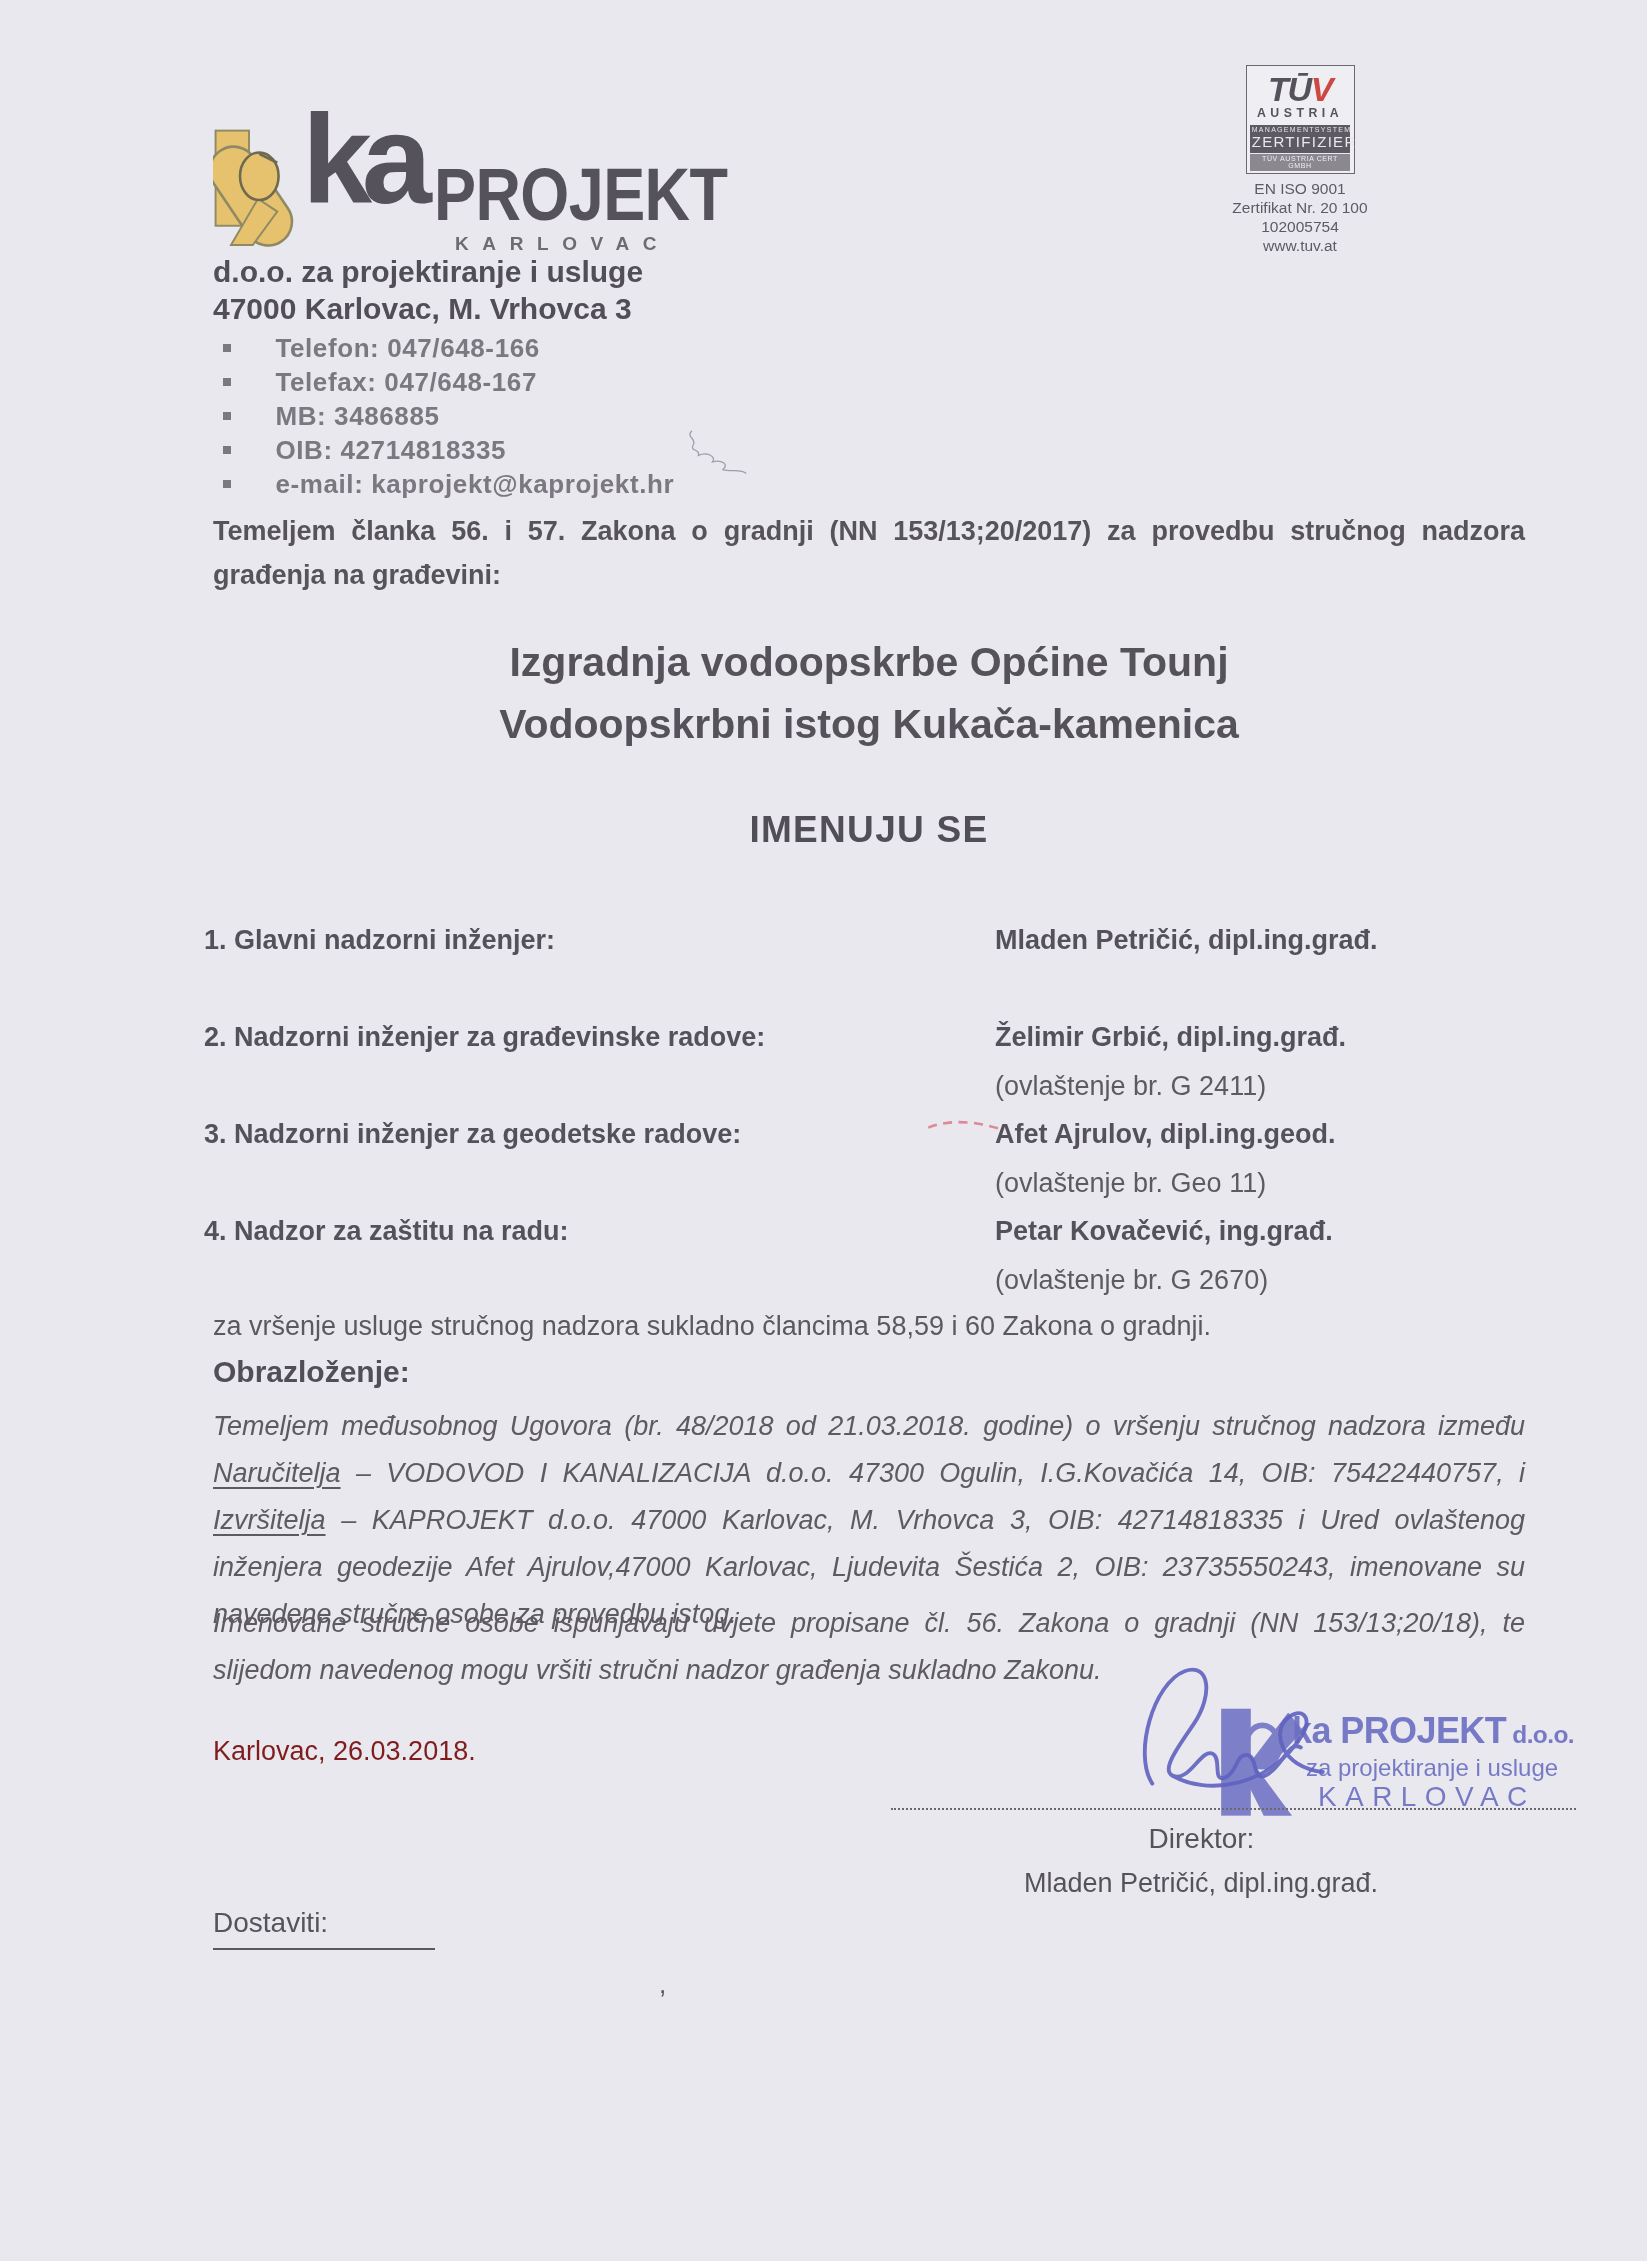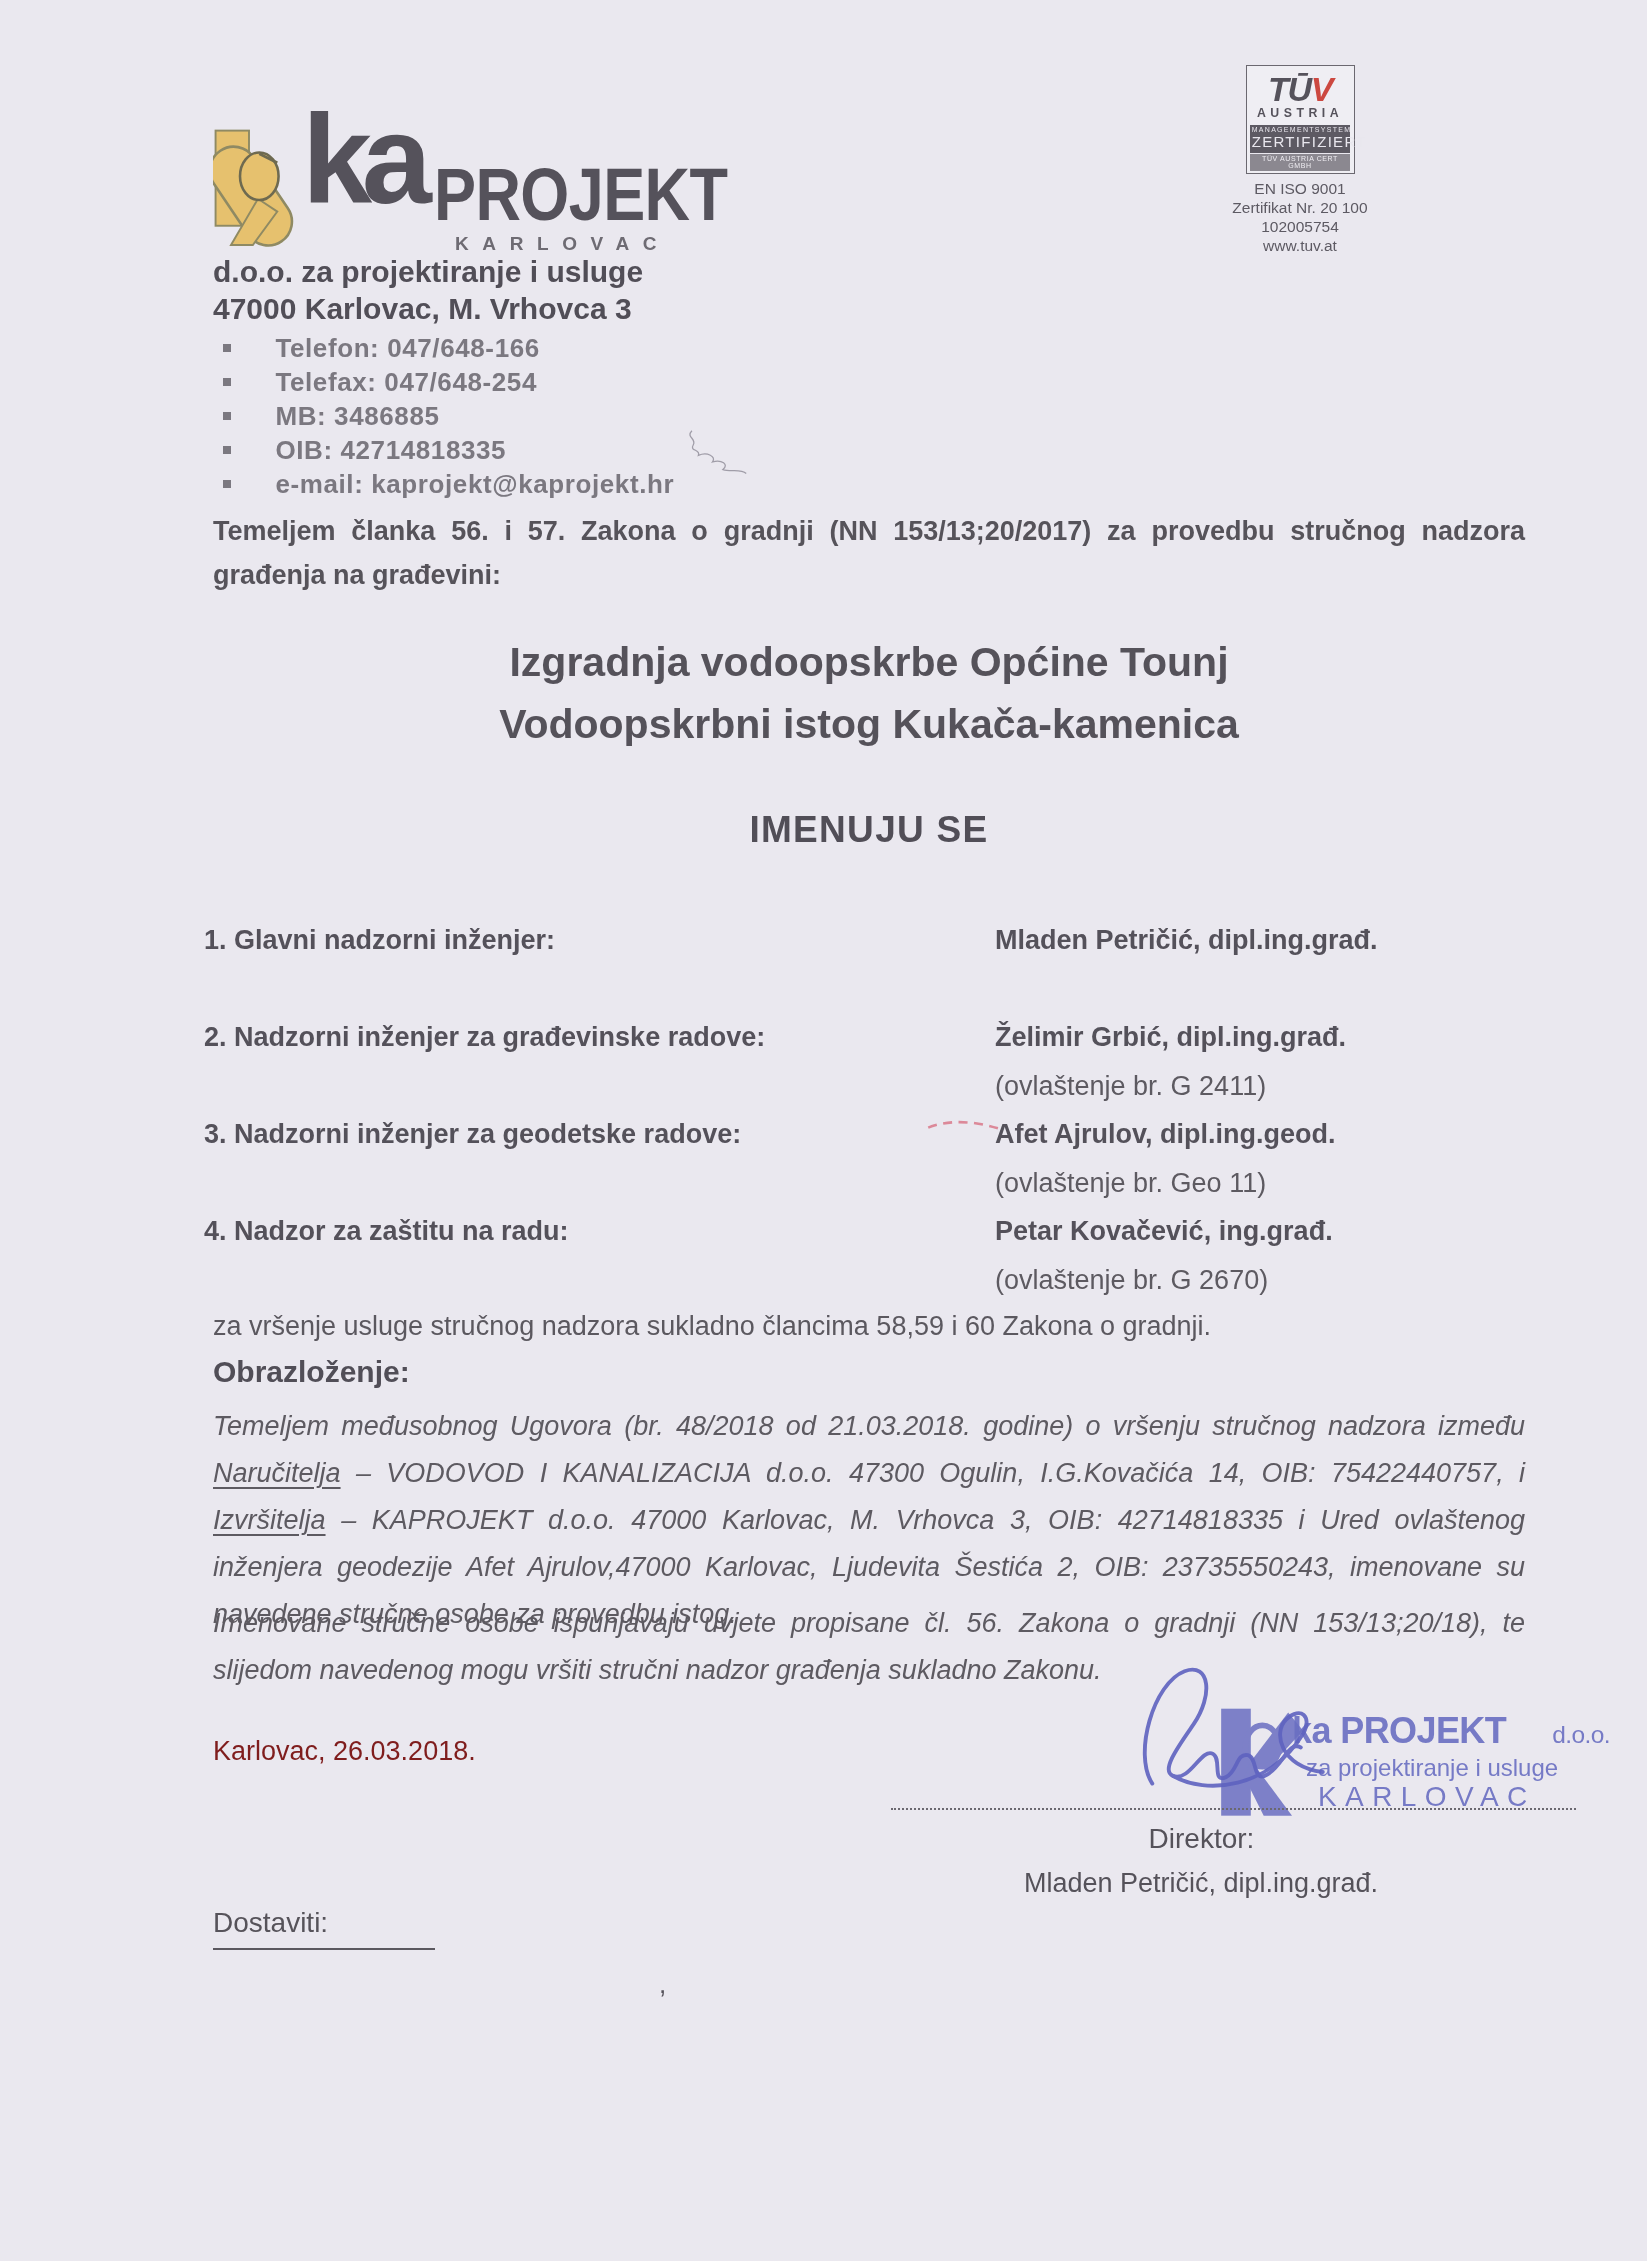--- a/index.html
+++ b/index.html
@@ -93,21 +93,21 @@
   .italic-p u { text-underline-offset: 4.5px; }
   .p1 { left:213px; top:1403px; }
   .p2 { left:213px; top:1600px; }
 
   .date-line { left:213px; top:1736px; font-size:27px; color:#7f1d1d; }
 
   
   .sig-svg { left:1134px; top:1657px; }
   .stamp-kglyph { left:1216px; top:1706px; opacity:0.85; }
   .stamp-line1 { left:1292px; top:1710px; font-size:36px; font-weight:900; letter-spacing:-0.6px; color:#6a6fc2; opacity:0.9; white-space:nowrap; }
-  .stamp-doo { font-size:24.5px; font-weight:400;margin-left:40px; }
+  .stamp-doo { font-size:24.5px; font-weight:700; }
   .stamp-line2 { left:1306px; top:1754px; font-size:24px; color:#6a6fc2; opacity:0.9; white-space:nowrap; }
   .stamp-city { left:1318px; top:1781px; font-size:28px; letter-spacing:8.4px; color:#6a6fc2; opacity:0.9; white-space:nowrap; }
   .sig-dotline { left:891px; top:1783px; width:685px; height:27px; border-bottom:2.6px dotted #6b6870; }
   .director-label { left:1053px; top:1823px; width:297px; text-align:center; font-size:28px; color:#55525a; }
   .director-name  { left:975px; top:1868px; width:452px; text-align:center; font-size:27px; color:#55525a; }
 
   
   .dostaviti-heading {
     left:213px; top:1907px; font-size:28px; color:#56535a;
     border-bottom:2.6px solid #5b585f; padding:0 107px 9px 0;
@@ -136,21 +136,21 @@
   <div class="abs company-line1">d.o.o. za projektiranje i usluge</div>
   <div class="abs company-line2">47000 Karlovac, M. Vrhovca 3</div>
 
   <div class="abs contacts">
     <div class="contact-row">
       <span class="bullet"></span>
       <span class="contact-label">Telefon: 047/648-166</span>
     </div>
     <div class="contact-row">
       <span class="bullet"></span>
-      <span class="contact-label">Telefax: 047/648-254</span>
+      <span class="contact-label">Telefax: 047/648-167</span>
     </div>
     <div class="contact-row">
       <span class="bullet"></span>
       <span class="contact-label">MB: 3486885</span>
     </div>
     <div class="contact-row">
       <span class="bullet"></span>
       <span class="contact-label">OIB: 42714818335</span>
     </div>
     <div class="contact-row">

